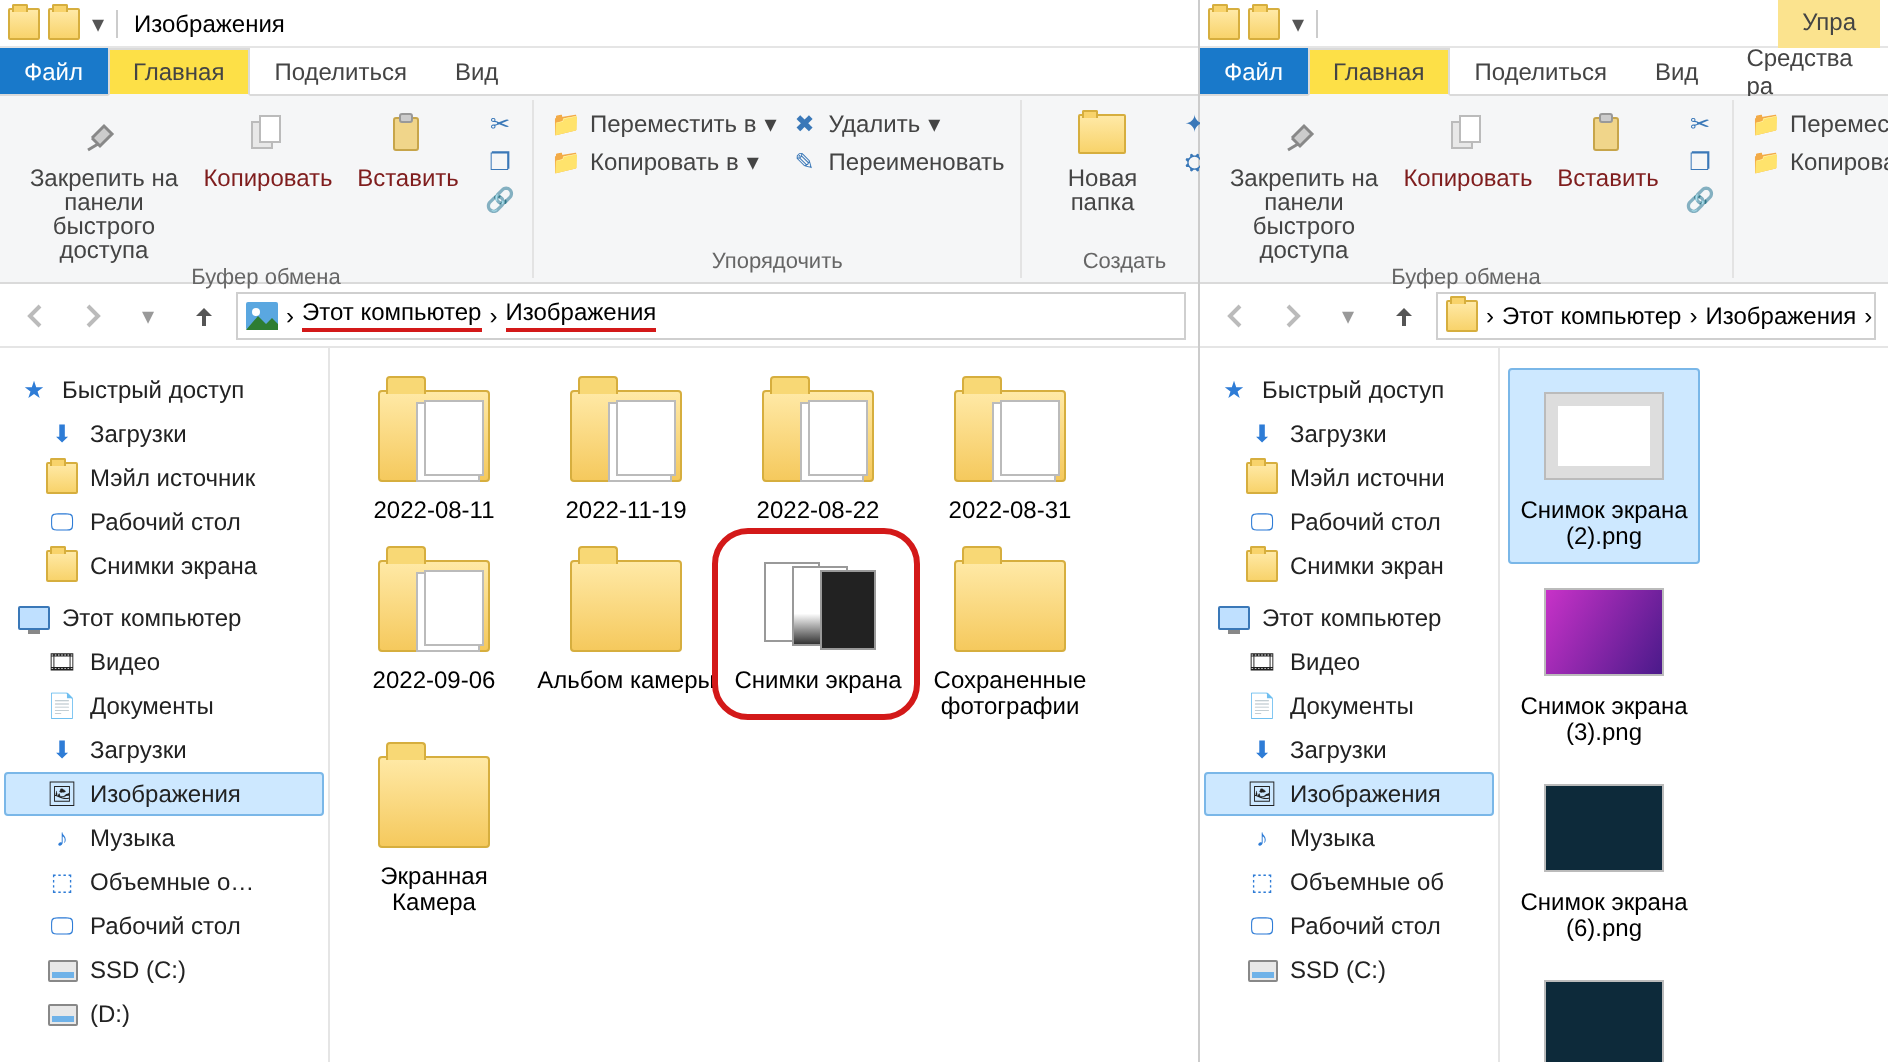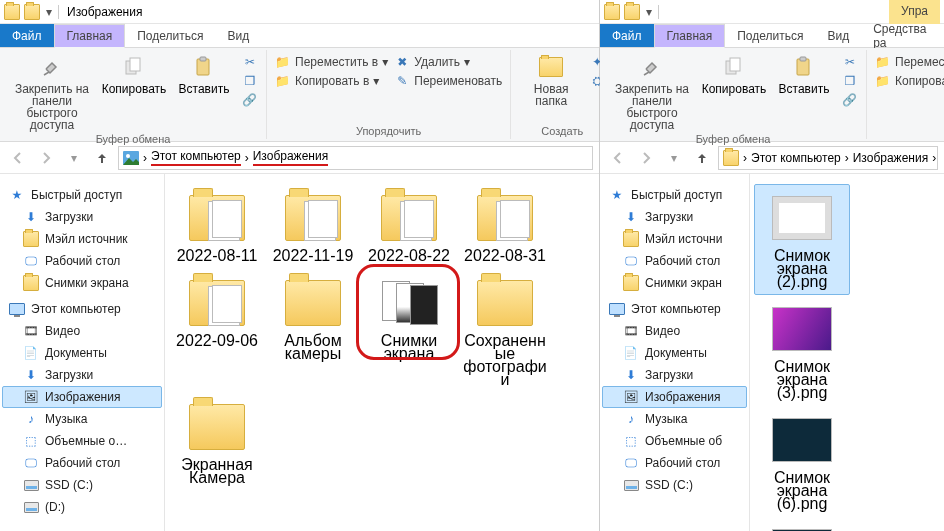--- a/index.html
+++ b/index.html
@@ -11,54 +11,54 @@
   .titlebar { height: 24px; background: #fff; display: flex; align-items: center; padding: 0 4px; gap: 4px; border-bottom: 1px solid #e5e5e5;}
   .titlebar .qat { display:flex; align-items:center; gap:4px;}
   .folder-icon { width:16px; height:16px; background: linear-gradient(#ffe9a6,#f8d36b); border:1px solid #d6ae3e; border-radius:1px; position:relative;}
   .folder-icon::before{content:"";position:absolute;top:-3px;left:1px;width:6px;height:3px;background:#f8d36b;border:1px solid #d6ae3e;border-bottom:none;border-radius:1px 1px 0 0;}
   .title-text { margin-left: 4px; }
   .qadown{width:10px;height:10px;display:flex;align-items:center;justify-content:center;color:#555;}
   
   .tabs { height: 24px; display:flex; align-items:stretch; background:#fff; border-bottom:1px solid #dadada;}
   .tab { padding: 4px 12px; color:#444; display:flex; align-items:center; cursor:default;}
   .tab.file { background:#1979ca; color:#fff;}
-  .tab.active { background:#c4b5fd; border:1px solid #dadada; border-bottom:1px solid #f5f6f7; margin-bottom:-1px;}
+  .tab.active { background:#fde047; border:1px solid #dadada; border-bottom:1px solid #f5f6f7; margin-bottom:-1px;}
   .tab.context { background:#fbe38e; border-bottom:2px solid #f5c518;}
   
   .ribbon { display:flex; background:#f5f6f7; border-bottom:1px solid #dadada; padding:2px 0; height:94px;}
   .group { display:flex; flex-direction:column; align-items:center; padding:0 8px; border-right:1px solid #e3e3e3;}
   .group:last-child{border-right:none;}
   .group-body{flex:1; display:flex; align-items:flex-start; gap:6px; padding-top:4px;}
   .group-label{font-size:11px; color:#666; padding:2px 0;}
   .bigbtn{display:flex;flex-direction:column;align-items:center;justify-content:flex-start;gap:3px;width:64px;text-align:center;color:#444;}
   .bigbtn.w80{width:88px;}
   .bigbtn .ico{width:26px;height:26px;display:flex;align-items:center;justify-content:center;}
   .bigbtn .lbl{line-height:12px;}
-  .grey{color:#000000;}
+  .grey{color:#7f1d1d;}
   .minicol{display:flex;flex-direction:column;gap:3px;}
   .minibtn{display:flex;align-items:center;gap:4px;color:#444;white-space:nowrap;}
   .minibtn .mi{width:16px;height:16px;display:flex;align-items:center;justify-content:center;color:#3a78b8;}
   
   .navbar{height:32px;display:flex;align-items:center;gap:4px;padding:3px 6px;border-bottom:1px solid #e5e5e5;}
   .navbtn{width:24px;height:24px;display:flex;align-items:center;justify-content:center;color:#999;border-radius:2px;}
   .navbtn.en{color:#555;}
   .addr{flex:1;height:24px;border:1px solid #cfcfcf;display:flex;align-items:center;padding:0 4px;gap:4px;overflow:hidden;}
   .crumb{display:flex;align-items:center;gap:4px;white-space:nowrap;}
   
   .body{flex:1;display:flex;min-height:0;}
   .tree{width:165px;border-right:1px solid #e5e5e5;overflow:hidden;padding:6px 2px;}
   .tree-item{display:flex;align-items:center;gap:6px;padding:2px 4px 2px 20px;color:#222;white-space:nowrap;border:1px solid transparent;border-radius:2px;}
   .tree-item.sel{background:#cde8ff;border:1px solid #7ab7e8;}
   .tree-item.hdr{padding-left:6px;margin-top:4px;}
   .ticon{width:16px;height:16px;display:flex;align-items:center;justify-content:center;}
   .files{flex:1;overflow:auto;padding:10px 4px;}
   .grid{display:flex;flex-wrap:wrap;align-content:flex-start;}
   .item{width:96px;display:flex;flex-direction:column;align-items:center;text-align:center;gap:4px;padding:6px 2px;border:1px solid transparent;border-radius:2px;}
   .item .thumb{width:62px;height:54px;position:relative;display:flex;align-items:center;justify-content:center;}
-  .item .name{font-size:16px;line-height:13px;word-break:break-word;}
+  .item .name{font-size:12px;line-height:13px;word-break:break-word;}
   .item.sel{background:#cde8ff;border:1px solid #7ab7e8;}
   .folder-lg{width:56px;height:46px;background:linear-gradient(#ffe9a6,#f5c95d);border:1px solid #d6ae3e;border-radius:2px;position:relative;}
   .folder-lg::before{content:"";position:absolute;top:-8px;left:3px;width:18px;height:8px;background:#f8d875;border:1px solid #d6ae3e;border-bottom:none;border-radius:2px 2px 0 0;}
   .folder-lg.preview::after{content:"";position:absolute;top:4px;right:2px;width:28px;height:36px;background:#fff;border:1px solid #bbb;box-shadow:-3px 2px 0 #fff,-3px 2px 0 1px #bbb;}
   .screens{width:58px;height:48px;position:relative;}
   .screens .p{position:absolute;width:28px;height:40px;background:#fff;border:1px solid #999;}
   .screens .p1{left:2px;top:2px;}
   .screens .p2{left:16px;top:4px;background:linear-gradient(#fff 60%,#333);}
   .screens .p3{left:30px;top:6px;background:#222;}
   .img-thumb{width:60px;height:44px;border:1px solid #bbb;background:#ddd;display:flex;align-items:center;justify-content:center;overflow:hidden;position:relative;}

